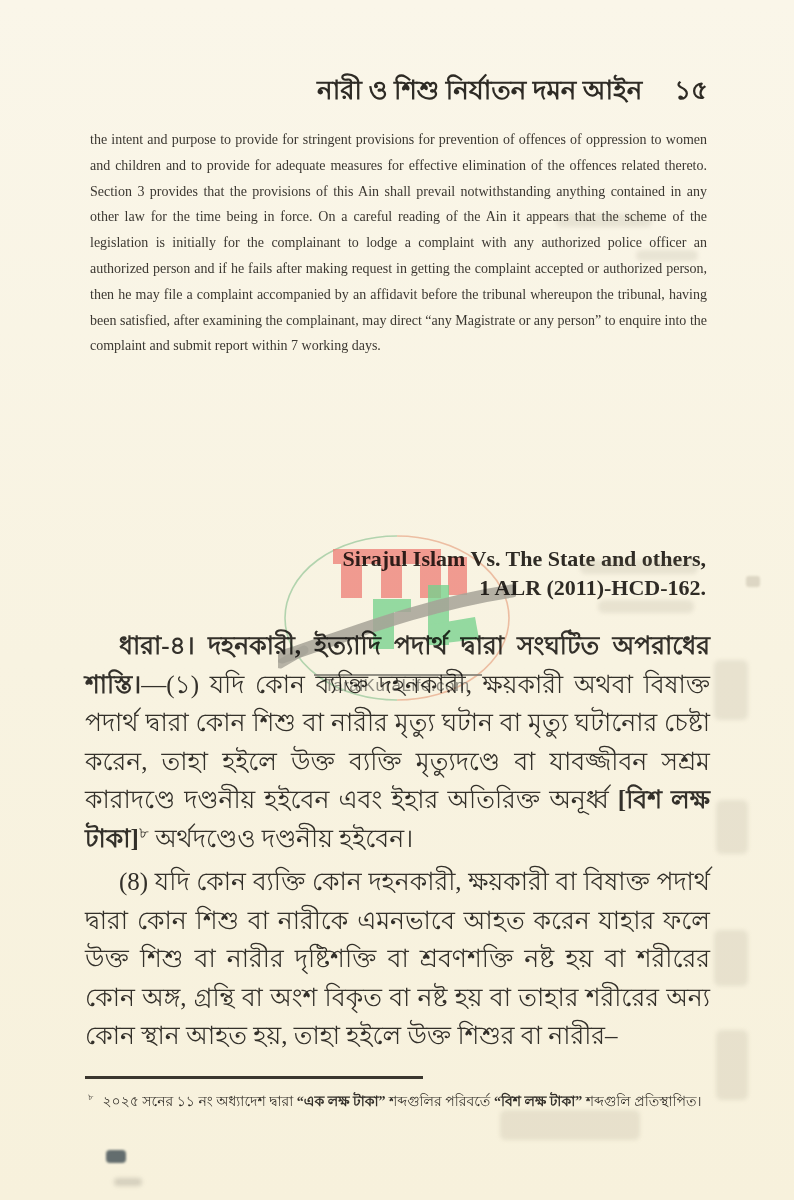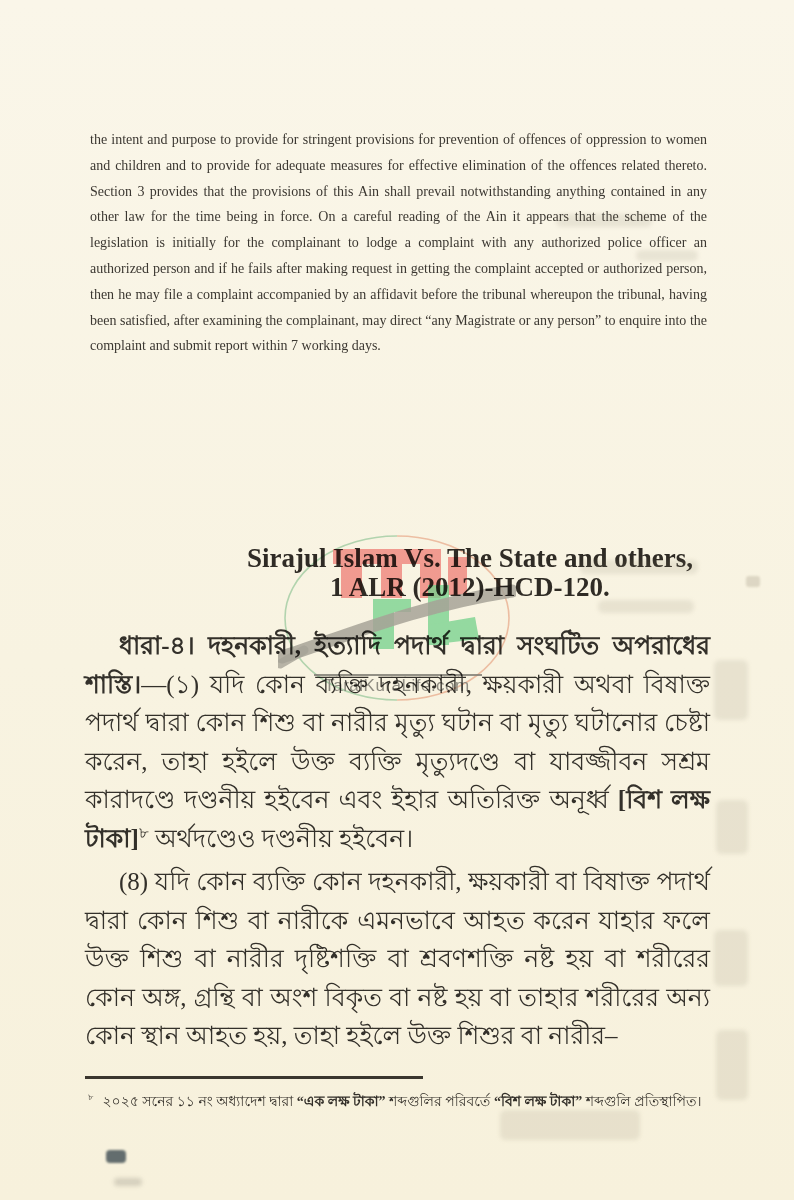--- a/index.html
+++ b/index.html
@@ -9,22 +9,22 @@
         background:linear-gradient(180deg,#faf6e9 0%,#f8f3e1 55%,#f7f1dc 100%);
         color:#38342e;}
   
   .page-header{position:absolute;top:70px;right:86px;
         font-weight:bold;font-size:26px;color:#2e2b25;white-space:nowrap;}
   .page-header .pageno{margin-left:32px;}
   
   .english{position:absolute;top:127px;left:90px;width:617px;margin:0;
         font-size:14px;line-height:25.8px;text-align:justify;color:#3b3731;}
   
-  .citation{position:absolute;top:544px;right:101px;text-align:center;
-        font-weight:bold;font-size:27px;line-height:29px;color:#2f2b25;}
+  .citation{position:absolute;top:544px;right:88px;text-align:right;
+        font-weight:bold;font-size:22px;line-height:29px;color:#2f2b25;}
   
   .bn{position:absolute;top:627px;left:85px;width:625px;
         font-size:25px;line-height:38.5px;text-align:justify;color:#33302a;}
   .bn p{margin:0;}
   .bn .p1,.bn .p2{text-indent:34px;}
   .bn .p2{margin-top:5px;}
   .bn .ka{margin-top:4px;margin-left:175px;text-indent:-47px;line-height:40px;}
   .bn sup,.footnote sup{font-size:60%;vertical-align:super;line-height:0;}
   
   .fn-rule{position:absolute;top:1076px;left:85px;width:338px;height:3px;
@@ -45,26 +45,29 @@
   .speck-soft{position:absolute;left:114px;top:1178px;width:28px;height:8px;
         background:rgba(95,92,80,0.22);border-radius:4px;filter:blur(2px);}
   .edge-mark{position:absolute;left:746px;top:576px;width:14px;height:11px;
         background:rgba(150,140,118,0.28);border-radius:3px;filter:blur(1px);}
 </style>
 </head>
 <body>
 
 <div class="page">
 
+  <div class="page-header">
+    <span>নারী ও শিশু নির্যাতন দমন আইন</span><span class="pageno">১৫</span>
+  </div>
 
   <p class="english">the intent and purpose to provide for stringent provisions for prevention of offences of oppression to women and children and to provide for adequate measures for effective elimination of the offences related thereto. Section 3 provides that the provisions of this Ain shall prevail notwithstanding anything contained in any other law for the time being in force. On a careful reading of the Ain it appears that the scheme of the legislation is initially for the complainant to lodge a complaint with any authorized police officer an authorized person and if he fails after making request in getting the complaint accepted or authorized person, then he may file a complaint accompanied by an affidavit before the tribunal whereupon the tribunal, having been satisfied, after examining the complainant, may direct “any Magistrate or any person” to enquire into the complaint and submit report within 7 working days.</p>
 
   <div class="citation">
     <div>Sirajul Islam Vs. The State and others,</div>
-    <div>1 ALR (2012)-HCD-120.</div>
+    <div>1 ALR (2011)-HCD-162.</div>
   </div>
 
   <div class="bn">
     <p class="p1"><b>ধারা-৪। দহনকারী, ইত্যাদি পদার্থ দ্বারা সংঘটিত অপরাধের শাস্তি।</b><span>—(১) যদি কোন ব্যক্তি দহনকারী, ক্ষয়কারী অথবা বিষাক্ত পদার্থ দ্বারা কোন শিশু বা নারীর মৃত্যু ঘটান বা মৃত্যু ঘটানোর চেষ্টা করেন, তাহা হইলে উক্ত ব্যক্তি মৃত্যুদণ্ডে বা যাবজ্জীবন সশ্রম কারাদণ্ডে দণ্ডনীয় হইবেন এবং ইহার অতিরিক্ত অনূর্ধ্ব </span><b>[বিশ লক্ষ টাকা]</b><sup>৮</sup><span> অর্থদণ্ডেও দণ্ডনীয় হইবেন।</span></p>
     <p class="p2">(8) যদি কোন ব্যক্তি কোন দহনকারী, ক্ষয়কারী বা বিষাক্ত পদার্থ দ্বারা কোন শিশু বা নারীকে এমনভাবে আহত করেন যাহার ফলে উক্ত শিশু বা নারীর দৃষ্টিশক্তি বা শ্রবণশক্তি নষ্ট হয় বা শরীরের কোন অঙ্গ, গ্রন্থি বা অংশ বিকৃত বা নষ্ট হয় বা তাহার শরীরের অন্য কোন স্থান আহত হয়, তাহা হইলে উক্ত শিশুর বা নারীর–</p>
   </div>
 
   <div class="fn-rule"></div>
   <div class="footnote"><sup>৮</sup><span>২০২৫ সনের ১১ নং অধ্যাদেশ দ্বারা </span><b>“এক লক্ষ টাকা”</b><span> শব্দগুলির পরিবর্তে </span><b>“বিশ লক্ষ টাকা”</b><span> শব্দগুলি প্রতিস্থাপিত।</span></div>
 

